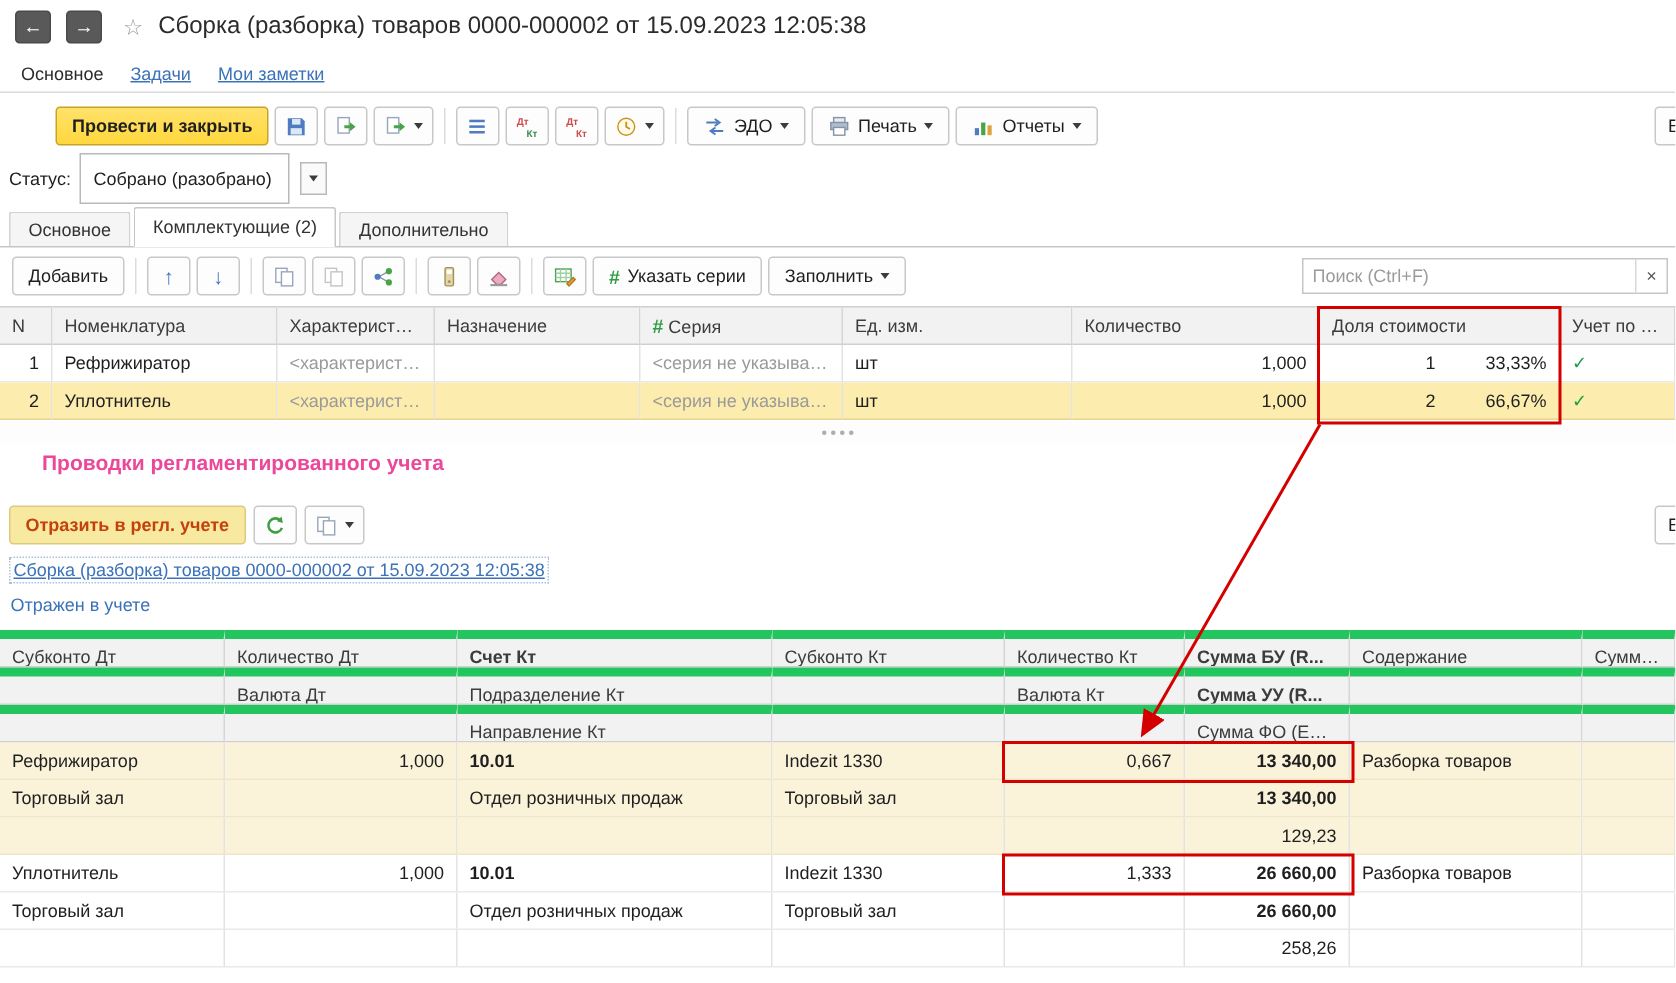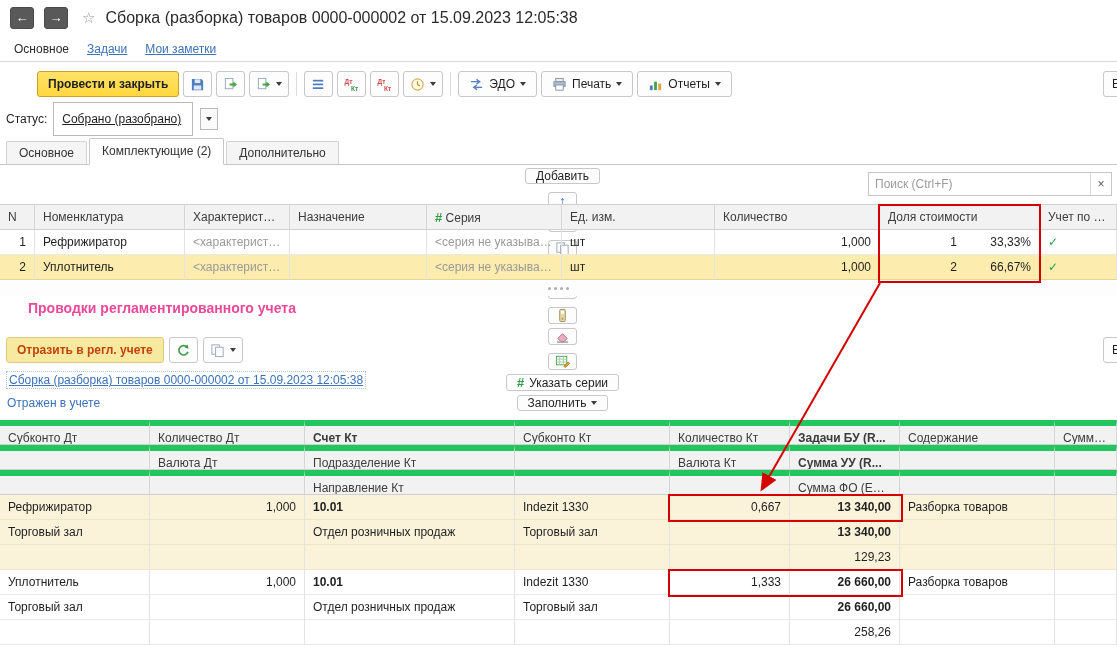--- a/index.html
+++ b/index.html
@@ -28,32 +28,32 @@
   .icon-btn.wdd{width:40px;}
   .btn-yellow{background:linear-gradient(#ffe26a,var(--accent_yellow));border-color:#c9a227;font-weight:bold;margin-left:31px;}
   .btn-yellow-dis{background:#f8e9a0;border-color:#ddc97e;color:#c2410c;font-weight:bold;cursor:default;}
   .dd{width:0;height:0;border-left:3.5px solid transparent;border-right:3.5px solid transparent;border-top:4px solid #3c3c3c;}
   .sep{width:1px;height:24px;background:#dcdcdc;margin:0 3px;}
   .cutbtn{position:absolute;left:1103px;width:44px;justify-content:flex-start;padding-left:8px;}
   .icon{display:inline-flex;align-items:center;justify-content:center;}
 
   
   .statusrow{position:absolute;left:0;top:104px;height:30px;display:flex;align-items:center;padding-left:6px;gap:6px;}
-  .combo{display:inline-flex;align-items:center;height:22px;border:1px solid #b9b9b9;padding:16px 8px;min-width:140px;background:#fff;box-sizing:border-box;text-decoration:underline;}
+  .combo{display:inline-flex;align-items:center;height:22px;border:1px solid #b9b9b9;padding:16px 8px;min-width:140px;background:#fff;box-sizing:border-box;}
   .combo-dd{width:18px;height:22px;border:1px solid #b9b9b9;display:inline-flex;align-items:center;justify-content:center;background:#fafafa;margin-left:1px;box-sizing:border-box;cursor:pointer;}
 
   
   .tabstrip{position:absolute;left:0;top:139px;width:100%;height:26px;display:flex;align-items:flex-end;gap:2px;
             padding-left:6px;border-bottom:1px solid #c6c6c6;box-sizing:border-box;}
   .tab{height:22px;line-height:22px;padding:0 12px;background:#f5f5f5;border:1px solid #d2d2d2;border-bottom:none;
        border-radius:2px 2px 0 0;cursor:pointer;color:#333;}
   .tab.active{height:25px;line-height:25px;background:#fff;border-color:#c6c6c6;margin-bottom:-1px;border-bottom:1px solid #fff;}
 
   
-  .ctb{position:absolute;left:0;top:168px;width:100%;height:32px;display:flex;align-items:center;gap:4px;padding-left:8px;box-sizing:border-box;flex-direction:column;}
+  .ctb{position:absolute;left:0;top:168px;width:100%;height:32px;display:flex;align-items:center;gap:4px;padding-left:8px;box-sizing:border-box;}
   .arrow-glyph{color:#3f76c2;font-weight:bold;font-size:14px;}
   .hashg{color:#2f9e44;font-weight:bold;font-size:13px;}
   .search{position:absolute;left:868px;top:4px;width:244px;height:24px;border:1px solid #c6c6c6;display:flex;align-items:center;background:#fff;box-sizing:border-box;}
   .search input{flex:1;border:none;outline:none;font-size:12px;padding:0 6px;color:#a16207;font-family:inherit;background:transparent;}
   .search input::placeholder{color:#9b9b9b;}
   .search-x{width:20px;height:22px;display:flex;align-items:center;justify-content:center;color:#5a5a5a;border-left:1px solid #d8d8d8;cursor:pointer;}
 
   
   .ucols{display:grid;grid-template-columns:35px 150px 105px 137px 135px 153px 165px 160px minmax(0,1fr);}
   .lcols{display:grid;grid-template-columns:150px 155px 210px 155px 120px 110px 155px minmax(0,1fr);}
@@ -373,21 +373,21 @@
   <a class="doclink">Сборка (разборка) товаров 0000-000002 от 15.09.2023 12:05:38</a>
   <a class="reflink">Отражен в учете</a>
 
   <div class="ltable">
     <div class="lcols lhead">
       <div class="cell hcell">Субконто Дт</div>
       <div class="cell hcell">Количество Дт</div>
       <div class="cell hcell b">Счет Кт</div>
       <div class="cell hcell">Субконто Кт</div>
       <div class="cell hcell">Количество Кт</div>
-      <div class="cell hcell b">Задачи БУ (R...</div>
+      <div class="cell hcell b">Сумма БУ (R...</div>
       <div class="cell hcell">Содержание</div>
       <div class="cell hcell">Сумма Н</div>
     </div>
     <div class="lcols lhead">
       <div class="cell hcell"></div>
       <div class="cell hcell">Валюта Дт</div>
       <div class="cell hcell">Подразделение Кт</div>
       <div class="cell hcell"></div>
       <div class="cell hcell">Валюта Кт</div>
       <div class="cell hcell b">Сумма УУ (R...</div>

